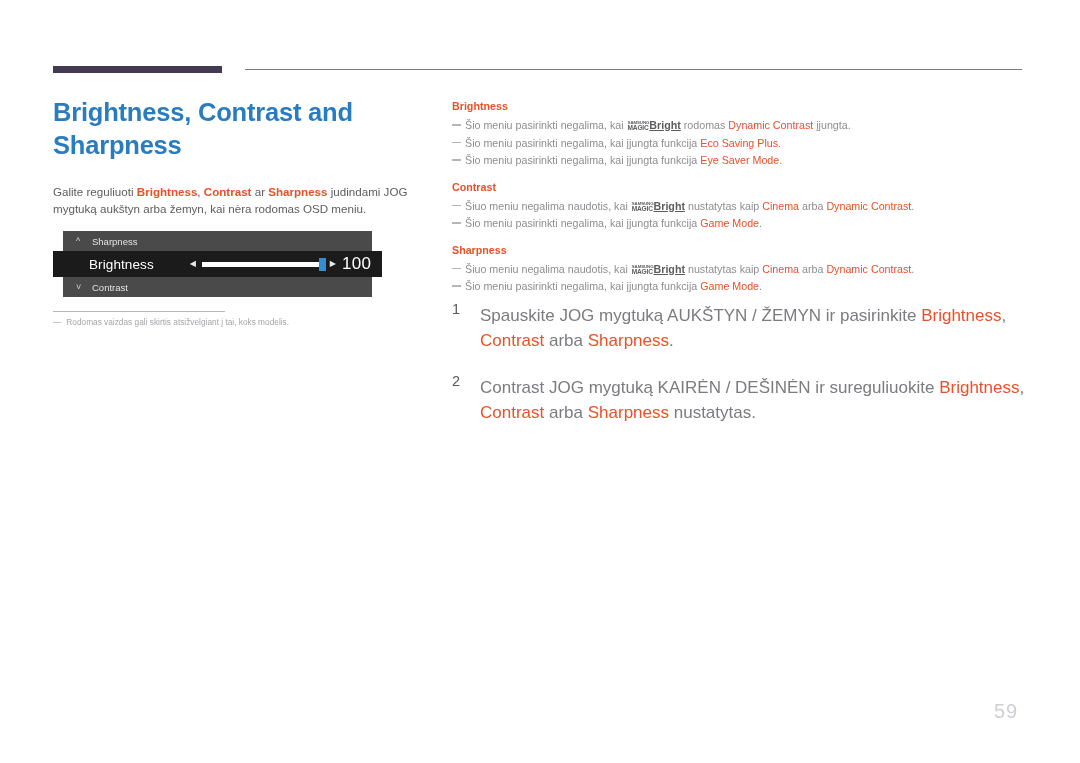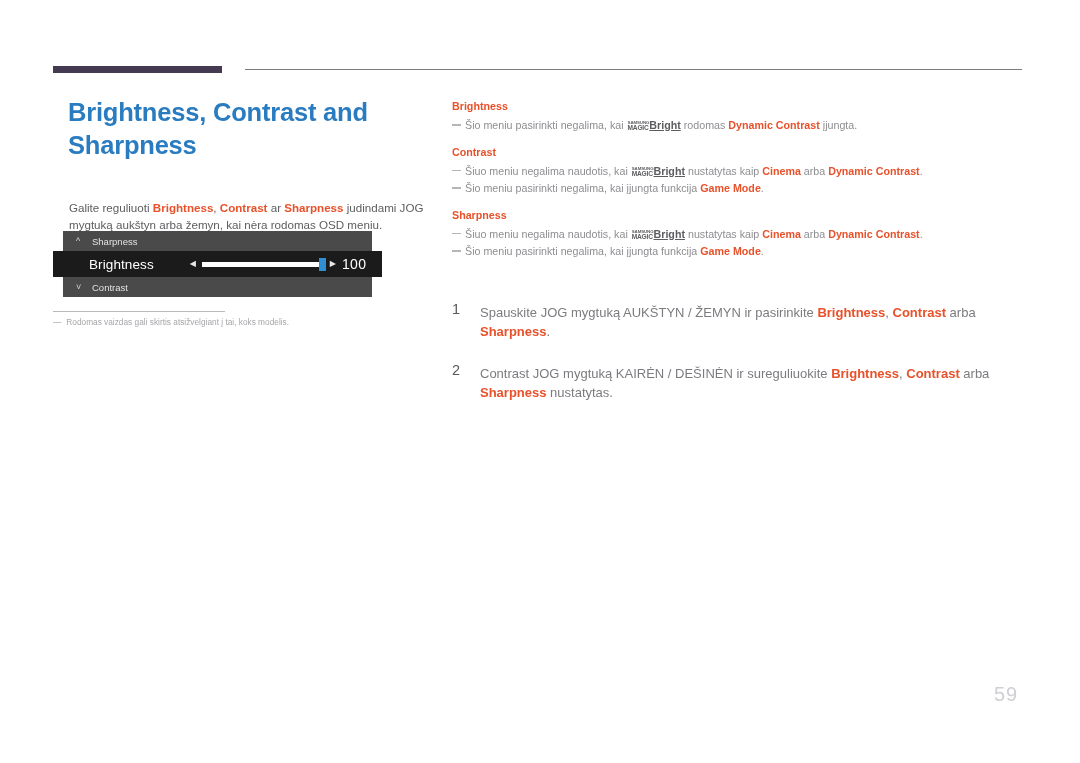--- a/index.html
+++ b/index.html
@@ -30,34 +30,34 @@
     left: 245px;
     top: 69px;
     width: 777px;
     height: 1px;
     background: #7b7b80;
   }
 
   
   .left-col {
     position: absolute;
-    left: 68px;
+    left: 53px;
     top: 96px;
     width: 375px;
   }
   .page-title {
     font-size: 25.5px;
     font-weight: bold;
     color: #2a7cc0;
     line-height: 1.30;
     letter-spacing: -0.2px;
     margin: 0;
   }
   .intro-para {
-    margin: 16px;
+    margin: 0;
     position: absolute;
     left: 53px;
     top: 183px;
     width: 372px;
     font-size: 11.6px;
     line-height: 1.50;
     color: #5d5d60;
   }
   .em-red {
     color: #e8512a;
@@ -126,24 +126,24 @@
   }
   .osd-knob {
     position: absolute;
     right: -2px;
     top: -4px;
     width: 7px;
     height: 13px;
     background: #2e8fd4;
   }
   .osd-value {
-    font-size: 14px;
+    font-size: 17px;
     color: #ffffff;
     width: 28px;
-    text-align: left;
+    text-align: center;
     letter-spacing: 0.3px;
   }
 
   
   .foot-line {
     position: absolute;
     left: 53px;
     top: 311px;
     width: 172px;
     height: 1px;
@@ -191,21 +191,21 @@
   }
   .note-dash {
     flex: 0 0 auto;
     width: 9px;
     height: 1.6px;
     background: #b5b5b9;
     margin-top: 7px;
     margin-right: 4px;
   }
   .note-body { flex: 1 1 auto; }
-  .b-red { color: #e8512a; font-weight: bold; text-align: center; }
+  .b-red { color: #e8512a; font-weight: normal; text-align: center; }
   .b-dark { color: #5d5d60; font-weight: bold; text-decoration: underline; }
 
   
   .smagic {
     display: inline-block;
     vertical-align: -1px;
     line-height: 0.82;
     text-align: left;
     font-weight: bold;
     color: #5d5d60;
@@ -229,31 +229,31 @@
   }
   .step-num {
     flex: 0 0 auto;
     width: 28px;
     font-size: 14.5px;
     color: #59595c;
     line-height: 1.1;
   }
   .step-text {
     flex: 1 1 auto;
-    font-size: 13px;
+    font-size: 17px;
     color: #7c7c80;
     line-height: 1.45;
     padding-top: 2px;
   }
 
   
   .page-num {
     position: absolute;
     left: 994px;
-    top: 683px;
+    top: 700px;
     font-size: 20px;
     color: #cfcfd4;
     letter-spacing: 1px;
   }
 </style>
 </head>
 <body>
 
 <div class="header-bar"></div>
 <div class="header-line"></div>
@@ -297,20 +297,28 @@
   <span class="foot-dash">―</span>
   <span>Rodomas vaizdas gali skirtis atsižvelgiant į tai, koks modelis.</span>
 </div>
 
 <div class="right-col" id="right-col">
     <div class="grp-head">Brightness</div>
     <div class="note">
       <span class="note-dash"></span>
       <span class="note-body"><span>Šio meniu pasirinkti negalima, kai </span><span class="smagic"><span class="l1">SAMSUNG</span><span class="l2">MAGIC</span></span><span class="b-dark">Bright</span><span> rodomas </span><span class="b-red">Dynamic Contrast</span><span> įjungta.</span></span>
     </div>
+    <div class="note">
+      <span class="note-dash"></span>
+      <span class="note-body"><span>Šio meniu pasirinkti negalima, kai įjungta funkcija </span><span class="b-red">Eco Saving Plus</span><span>.</span></span>
+    </div>
+    <div class="note">
+      <span class="note-dash"></span>
+      <span class="note-body"><span>Šio meniu pasirinkti negalima, kai įjungta funkcija </span><span class="b-red">Eye Saver Mode</span><span>.</span></span>
+    </div>
     <div class="grp-head spaced">Contrast</div>
     <div class="note">
       <span class="note-dash"></span>
       <span class="note-body"><span>Šiuo meniu negalima naudotis, kai </span><span class="smagic"><span class="l1">SAMSUNG</span><span class="l2">MAGIC</span></span><span class="b-dark">Bright</span><span> nustatytas kaip </span><span class="b-red">Cinema</span><span> arba </span><span class="b-red">Dynamic Contrast</span><span>.</span></span>
     </div>
     <div class="note">
       <span class="note-dash"></span>
       <span class="note-body"><span>Šio meniu pasirinkti negalima, kai įjungta funkcija </span><span class="b-red">Game Mode</span><span>.</span></span>
     </div>
     <div class="grp-head spaced">Sharpness</div>

